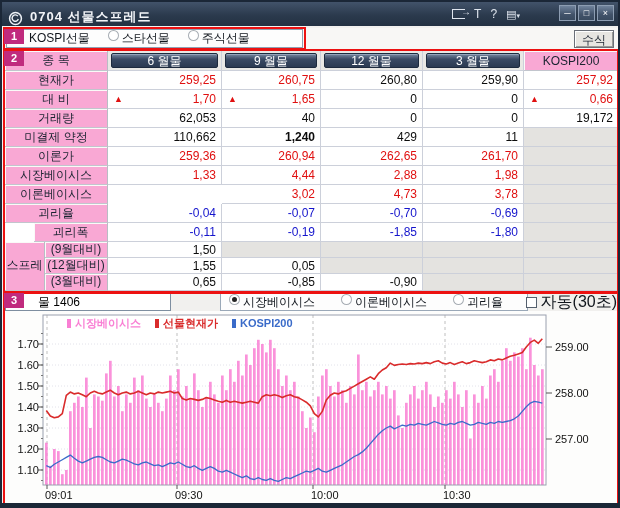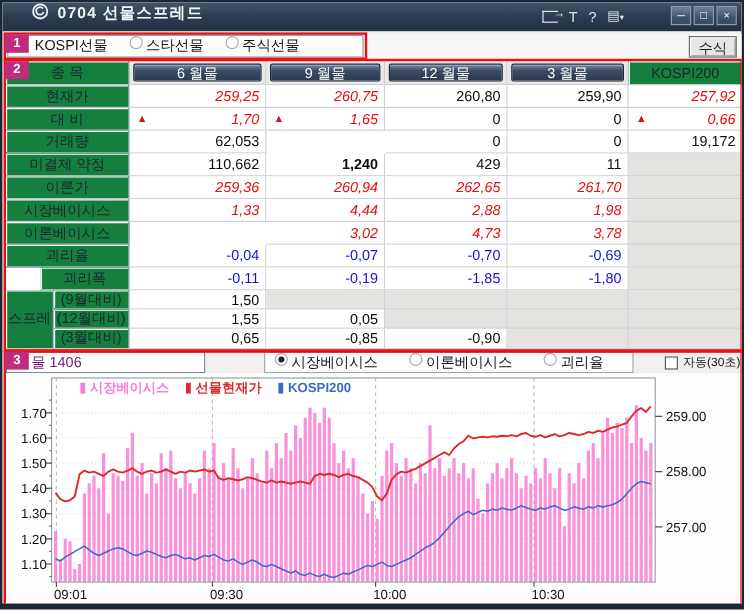--- a/index.html
+++ b/index.html
@@ -1,19 +1,19 @@
 <!DOCTYPE html>
 <html><head>
 <meta charset="utf-8">
 <style>
   html,body{margin:0;padding:0;background:#9aa2ac;font-family:"Liberation Sans","DejaVu Sans",sans-serif;}
   *{box-sizing:border-box;}
   .window{position:relative;width:620px;height:508px;background:#f2f1ef;border:2px solid #1b2737;border-bottom:5px solid #1b2737;overflow:hidden;}
   
-  .titlebar{position:absolute;left:0;top:0;width:616px;height:24px;background:linear-gradient(#42536a,#2b3a4d 55%,#233142);display:flex;align-items:flex-start;padding-left:18px;}
+  .titlebar{position:absolute;left:0;top:0;width:616px;height:24px;background:linear-gradient(#42536a,#2b3a4d 55%,#233142);display:flex;align-items:flex-end;}
   .titlebar .logo{width:15px;height:15px;margin:0 7px 0 6px;flex:0 0 auto;}
   .title-text{color:#f2f4f8;font-size:13px;font-weight:bold;letter-spacing:1px;}
   .tb-icons{position:absolute;right:98px;top:0;height:24px;display:flex;align-items:center;gap:9px;color:#dfe5ee;font-size:12px;}
   .tb-ic{cursor:default;line-height:1;}
   .ic-export{width:13px;height:10px;border:1px solid #dfe5ee;border-right:none;position:relative;}
   .ic-export:after{content:"→";position:absolute;right:-6px;top:-3px;font-size:10px;color:#dfe5ee;}
   .ic-menu{font-size:11px;}
   .ic-menu small{font-size:7px;}
   .win-btns{position:absolute;right:4px;top:3px;display:flex;gap:2px;}
   .wbtn{width:17px;height:16px;background:linear-gradient(#70839c,#42536a 60%,#394a5f);border:1px solid #8d9db2;color:#fff;font-size:9px;line-height:14px;text-align:center;}
@@ -23,35 +23,35 @@
   
   .sec1{position:absolute;left:3px;top:26px;width:614px;height:21px;background:#f8f7f5;}
   .sec1-panel{position:absolute;left:1px;top:1px;width:297px;height:19px;background:#fdfdfd;border:1px solid #8fa0b2;display:flex;align-items:center;gap:18px;padding-left:22px;font-size:12px;color:#10151c;}
   .radio-item{display:flex;align-items:flex-start;gap:3px;}
   .radio-circle{width:11px;height:11px;border-radius:50%;border:1px solid #3c4document;border:1px solid #44506078;background:#fff;position:relative;}
   .radio-circle.sel:after{content:"";position:absolute;left:2px;top:2px;width:5px;height:5px;border-radius:50%;background:#222;}
   .btn-formula{position:absolute;right:5px;top:2px;width:40px;height:18px;background:#e7e5e1;border:1px solid #6b6f78;box-shadow:inset 1px 1px 0 #ffffff, inset -1px -1px 0 #9a9a96;font-size:12px;color:#1c2430;text-align:center;line-height:16px;cursor:default;}
   
   .ftable{position:absolute;left:3px;top:49px;width:614px;height:240px;display:grid;grid-template-columns:40px 63px 114px 99px 102px 101px 95px;grid-template-rows:20px repeat(9,19px) repeat(3,16.2px);background:#fff;font-size:12px;}
   .cell{border-right:1px solid #ccd0da;border-bottom:1px solid #ccd0da;display:flex;align-items:center;overflow:hidden;}
-  .lab{background:#15803d;justify-content:center;color:#1a2330;border-right:1px solid #b9bcc4;border-bottom:1px solid #c2c5cd;box-shadow:inset 1px 1px 0 #fafaf8;}
+  .lab{background:#f9a8d4;justify-content:center;color:#1a2330;border-right:1px solid #b9bcc4;border-bottom:1px solid #c2c5cd;box-shadow:inset 1px 1px 0 #fafaf8;}
   .val{justify-content:flex-end;padding-right:5px;background:#fff;}
   .val.gray,.cell.gray{background:#e4e3e0;}
   .val.arrowcell{justify-content:space-between;padding-left:6px;}
   .arr{color:#e01010;font-size:9px;}
-  .red{color:#e01010;font-style:italic;}
+  .red{color:#e01010;}
   .blue{color:#1414cc;}
   .blk{color:#0c0c0c;}
   .hbtn-cell{background:#e9e8e5;justify-content:center;padding:2px 3px;}
   .hbtn{width:100%;height:15px;background:linear-gradient(#7788a0,#3a4a64 40%,#2b3a52);border:1px solid #1d2a3e;border-radius:2px;color:#fff;font-size:12px;text-align:center;line-height:14px;box-shadow:inset 0 1px 0 #93a2b8;cursor:default;}
   
   .sec3{position:absolute;left:3px;top:291px;width:614px;height:18px;background:#f1f0ee;}
-  .combo{position:absolute;left:0;top:0;width:166px;height:18px;background:#fff;border:1px solid #7e8ea0;font-size:12px;color:#701a75;line-height:16px;padding-left:20px;}
+  .combo{position:absolute;left:0;top:0;width:166px;height:18px;background:#fff;border:1px solid #7e8ea0;font-size:12px;color:#000000;line-height:16px;padding-left:32px;}
   .radio-panel{position:absolute;left:215px;top:0;width:308px;height:18px;background:#fdfdfd;border:1px solid #9aa8b8;display:flex;align-items:center;gap:26px;padding-left:8px;font-size:12px;color:#10151c;}
-  .chk-area{position:absolute;right:2px;top:0;height:18px;display:flex;align-items:center;gap:4px;font-size:10px;color:#10151c;}
+  .chk-area{position:absolute;right:2px;top:0;height:18px;display:flex;align-items:center;gap:4px;font-size:16px;color:#10151c;}
   .chk-box{width:11px;height:11px;background:#fff;border:1px solid #55606e;}
   
   .chart-wrap{position:absolute;left:3px;top:309px;width:614px;height:192px;background:#fdfdfc;}
 </style>
 </head>
 <body>
 
 <div class="window">
 
   <div class="titlebar">
@@ -121,20 +121,21 @@
         <span>1,65</span>
       </div>
       <div class="cell val blk" style="grid-area: 3 / 5;">0</div>
       <div class="cell val blk" style="grid-area: 3 / 6;">0</div>
       <div class="cell val red arrowcell" style="grid-area: 3 / 7;">
         <span class="arr">▲</span>
         <span>0,66</span>
       </div>
       <div class="cell lab" style="grid-area: 4 / 1 / auto / span 2;">거래량</div>
       <div class="cell val blk" style="grid-area: 4 / 3; padding-left: 12px;">62,053</div>
+      <div class="cell val blk" style="grid-area: 4 / 4;">40</div>
       <div class="cell val blk" style="grid-area: 4 / 5;">0</div>
       <div class="cell val blk" style="grid-area: 4 / 6;">0</div>
       <div class="cell val blk" style="grid-area: 4 / 7; text-align: right;">19,172</div>
       <div class="cell lab" style="grid-area: 5 / 1 / auto / span 2;">미결제 약정</div>
       <div class="cell val blk" style="grid-area: 5 / 3;">110,662</div>
       <div class="cell val blk" style="grid-area: 5 / 4; font-weight: bold;">1,240</div>
       <div class="cell val blk" style="grid-area: 5 / 5;">429</div>
       <div class="cell val blk" style="grid-area: 5 / 6;">11</div>
       <div class="cell val gray" style="grid-area: 5 / 7;"></div>
       <div class="cell lab" style="grid-area: 6 / 1 / auto / span 2;">이론가</div>

